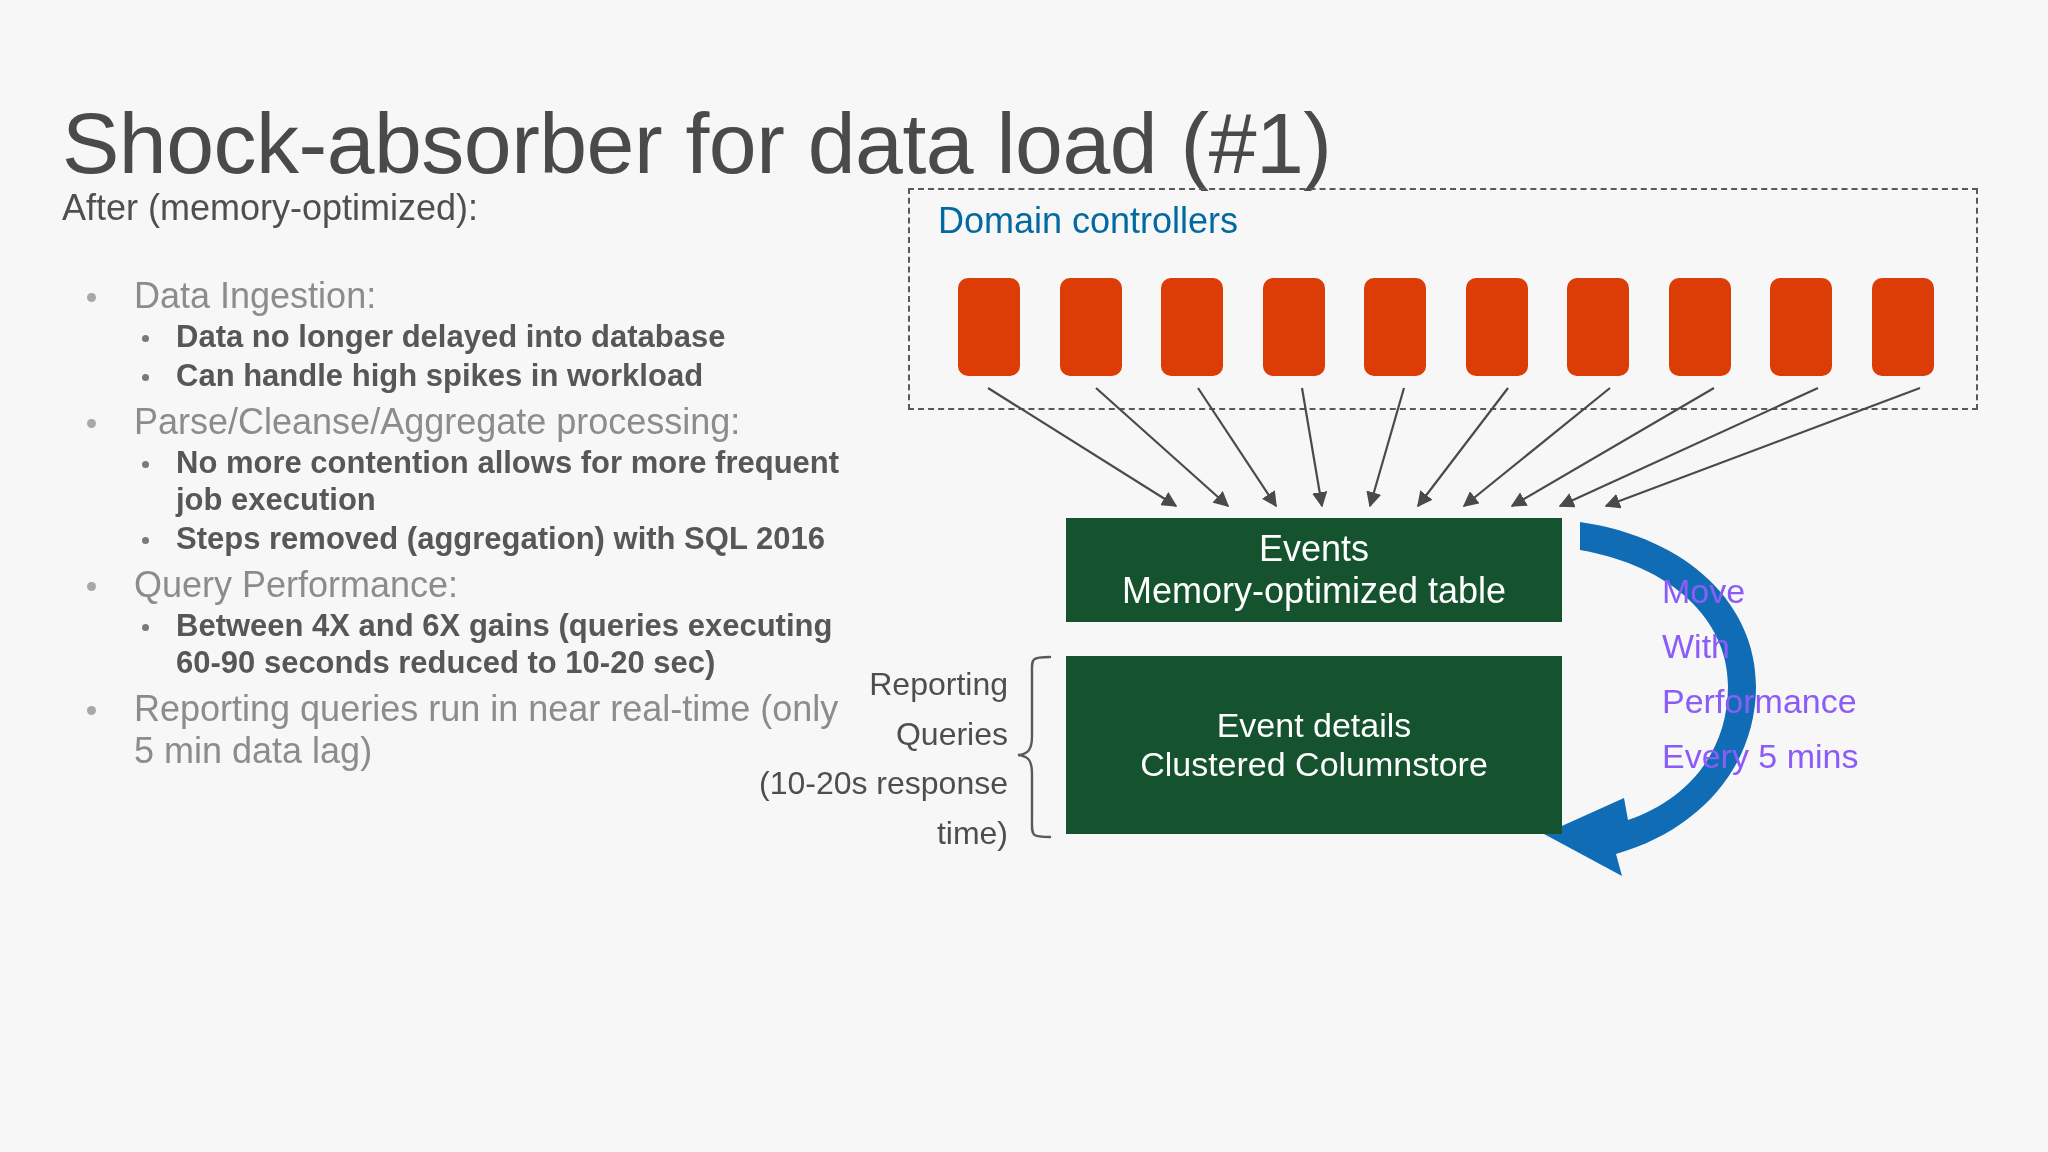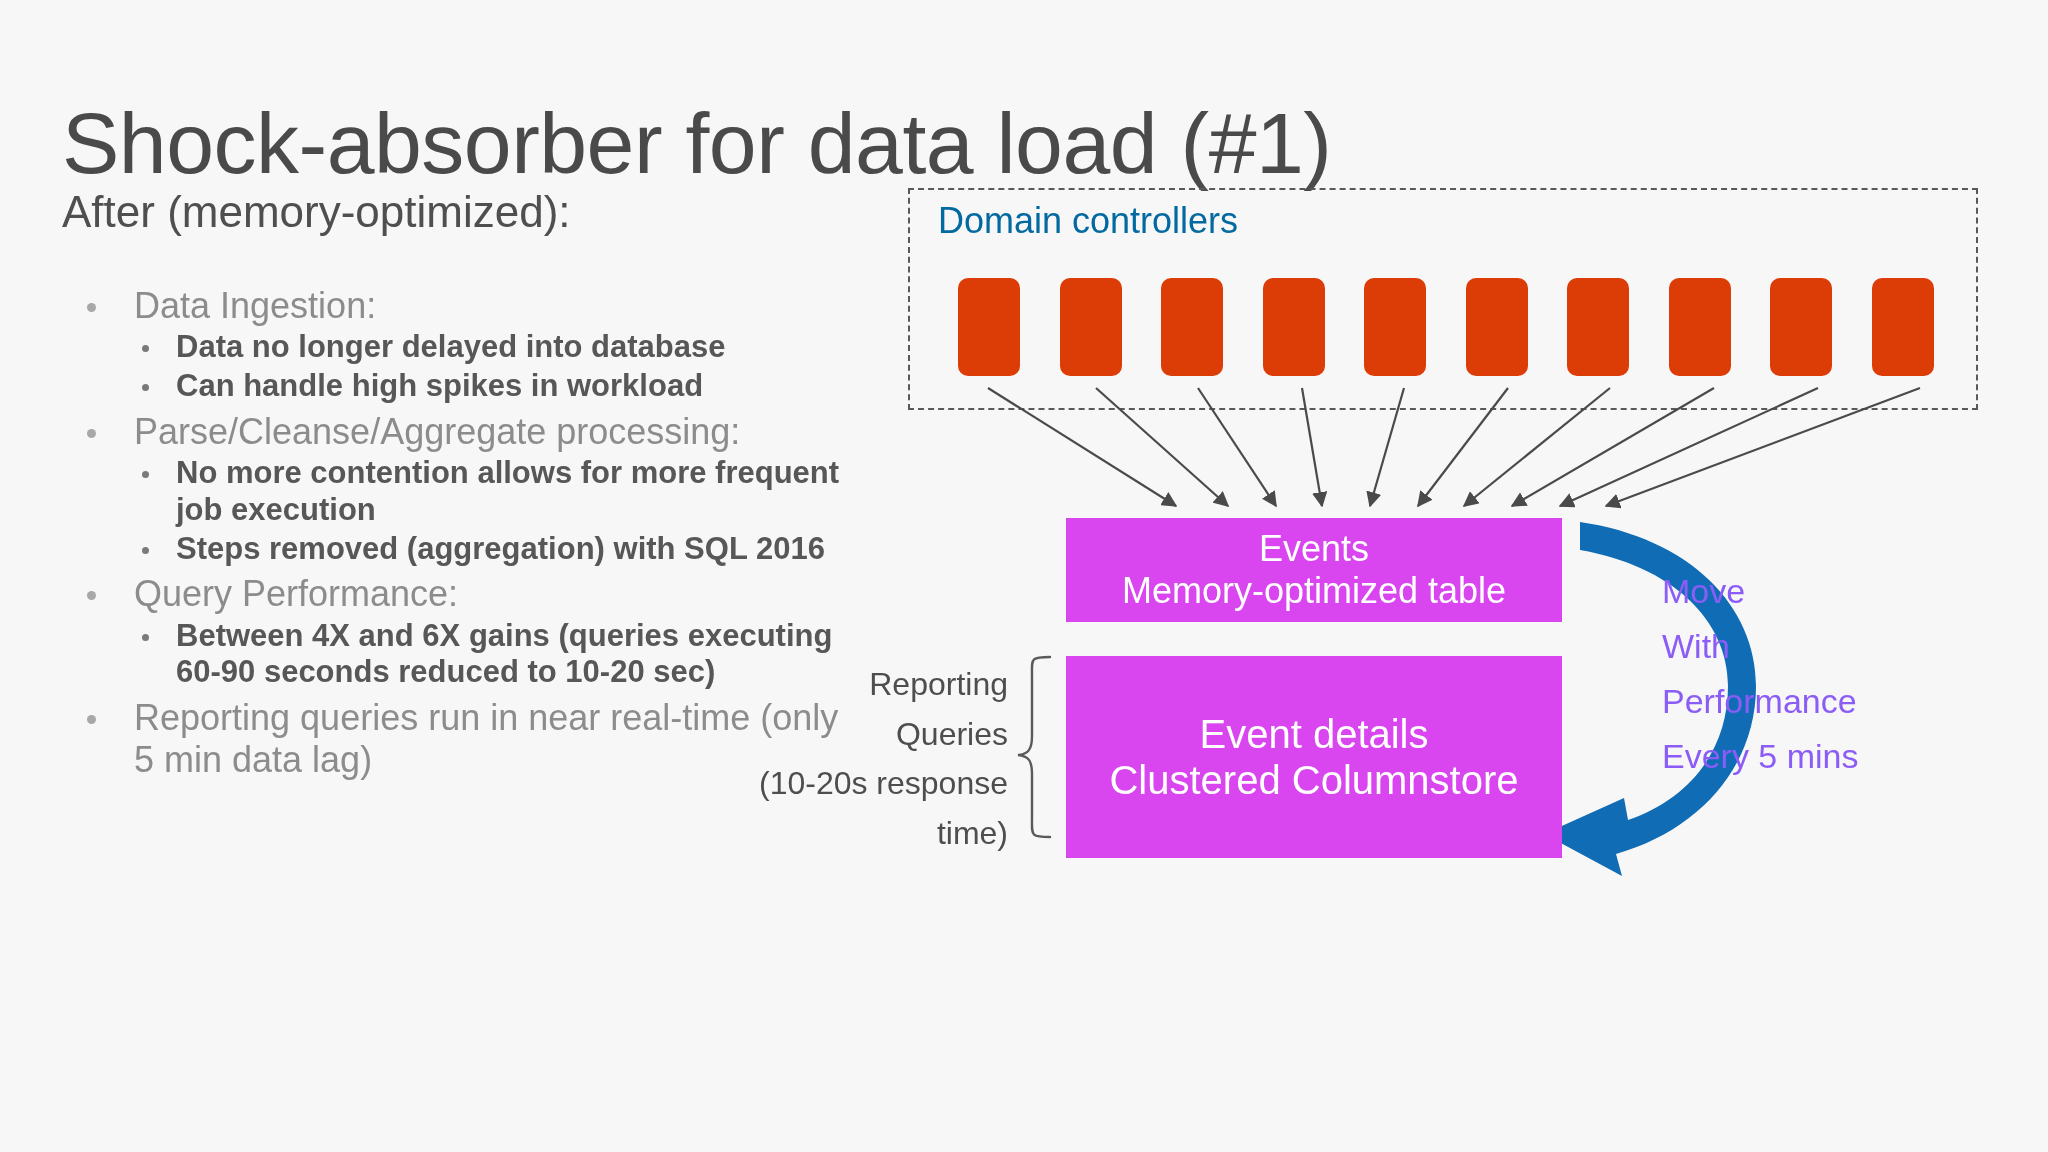--- a/index.html
+++ b/index.html
@@ -40,21 +40,21 @@
   }
 
   
   .left-col {
     position: absolute;
     left: 62px;
     top: 186px;
     width: 820px;
   }
   .subtitle {
-    font-size: 44px;
+    font-size: 36px;
     font-weight: 400;
     color: #4F4F4F;
     line-height: 1.2;
     margin: 0 0 46px 0;
   }
   ul.bullets {
     list-style: none;
     margin: 16px;
     padding: 0;
   }
@@ -147,43 +147,43 @@
     position: absolute;
     left: 0;
     top: 0;
     width: 1140px;
     height: 950px;
     pointer-events: none;
   }
 
   .blue-box {
     position: absolute;
-    background: #d946ef;
+    background: #14532d;
     color: #FFFFFF;
     display: flex;
     flex-direction: column;
     align-items: center;
     justify-content: center;
     text-align: center;
     font-weight: 400;
     line-height: 1.16;
   }
   .box-events {
     left: 186px;
     top: 348px;
     width: 496px;
     height: 104px;
     font-size: 36px;
   }
   .box-details {
     left: 186px;
     top: 486px;
     width: 496px;
-    height: 202px;
-    font-size: 40px;
+    height: 178px;
+    font-size: 34px;
   }
 
   .move-label {
     position: absolute;
     left: 782px;
     top: 394px;
     font-size: 34px;
     color: #8b5cf6;
     line-height: 1.62;
     font-weight: 400;

